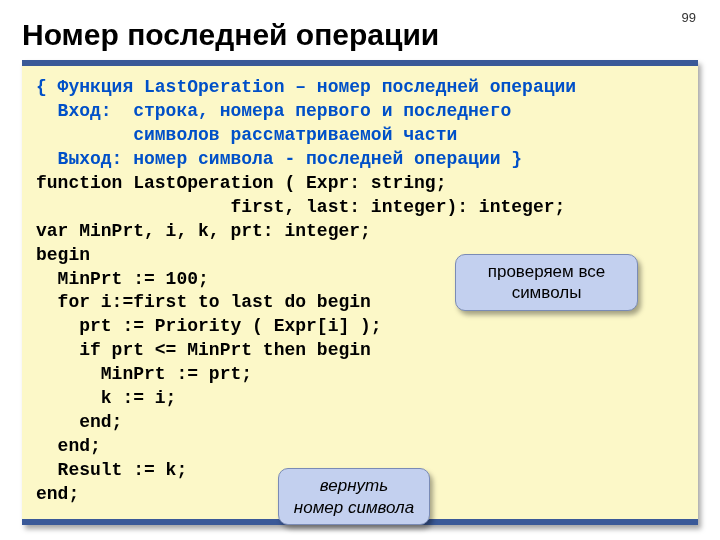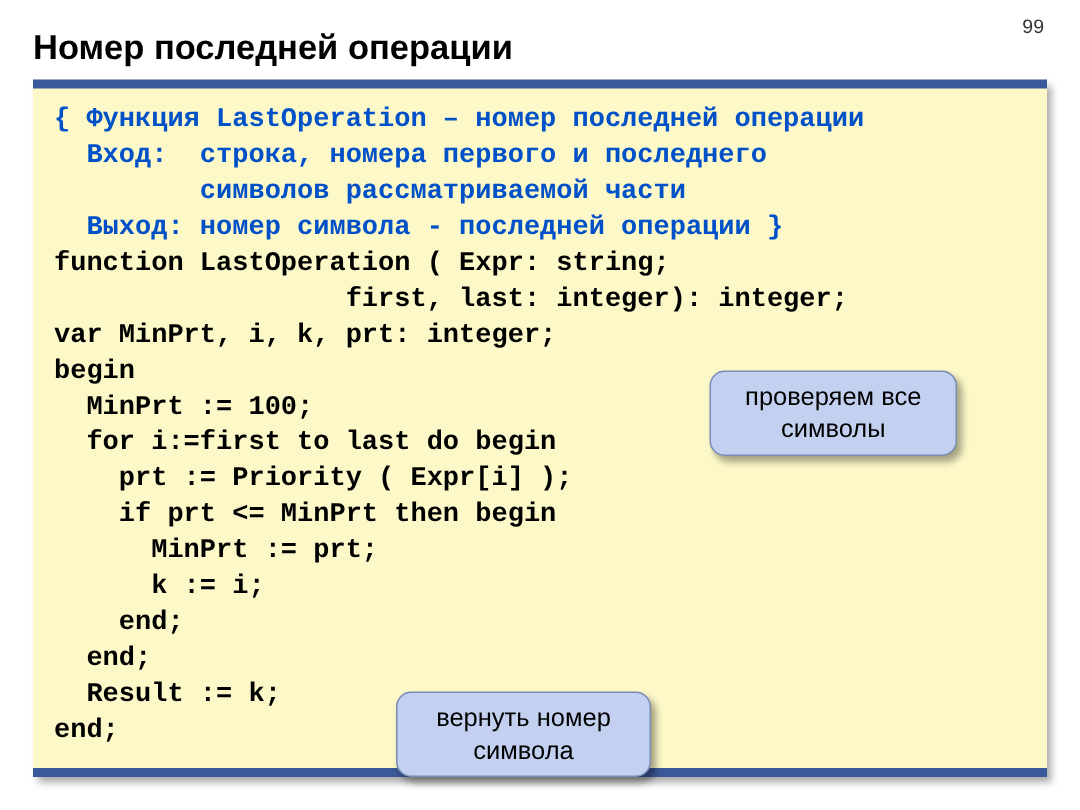--- a/index.html
+++ b/index.html
@@ -12,21 +12,21 @@
     padding: 12px 22px;
   }
   .page-num {
     position: absolute;
     top: 10px;
     right: 24px;
     font-size: 13px;
     color: #333;
   }
   .title {
-    font-size: 23px;
+    font-size: 30px;
     font-weight: bold;
     color: #000;
     margin-top: 6px;
     margin-bottom: 8px;
   }
   .code-wrap {
     border-top: 6px solid #3a5998;
     border-bottom: 6px solid #3a5998;
     background: #fcf8c8;
     padding: 10px 14px 12px 14px;
@@ -49,23 +49,23 @@
     border-radius: 10px;
     padding: 6px 14px;
     font-family: Arial, sans-serif;
     font-size: 17px;
     text-align: center;
     color: #000;
     box-shadow: 3px 4px 5px rgba(0,0,0,0.35);
     line-height: 1.25;
     font-weight: normal;
   }
-  .callout1 { top: 188px; right: 60px; width: 165px; }
+  .callout1 { top: 188px; right: 60px; width: 183px; }
   .callout2 { top: 320px; right: 38px; width: 210px; }
-  .callout3 { bottom: -6px; left: 242px; width: 170px; }
+  .callout3 { bottom: -6px; left: 256px; width: 152px; font-style: italic; }
 </style>
 </head>
 <body>
 
 <div class="page-num">99</div>
 <div class="title">Номер последней операции</div>
 
 <div class="code-wrap">
 <div class="code-block"><span class="cm">{ Функция LastOperation – номер последней операции</span>
 <span class="cm">  Вход:  строка, номера первого и последнего</span>

